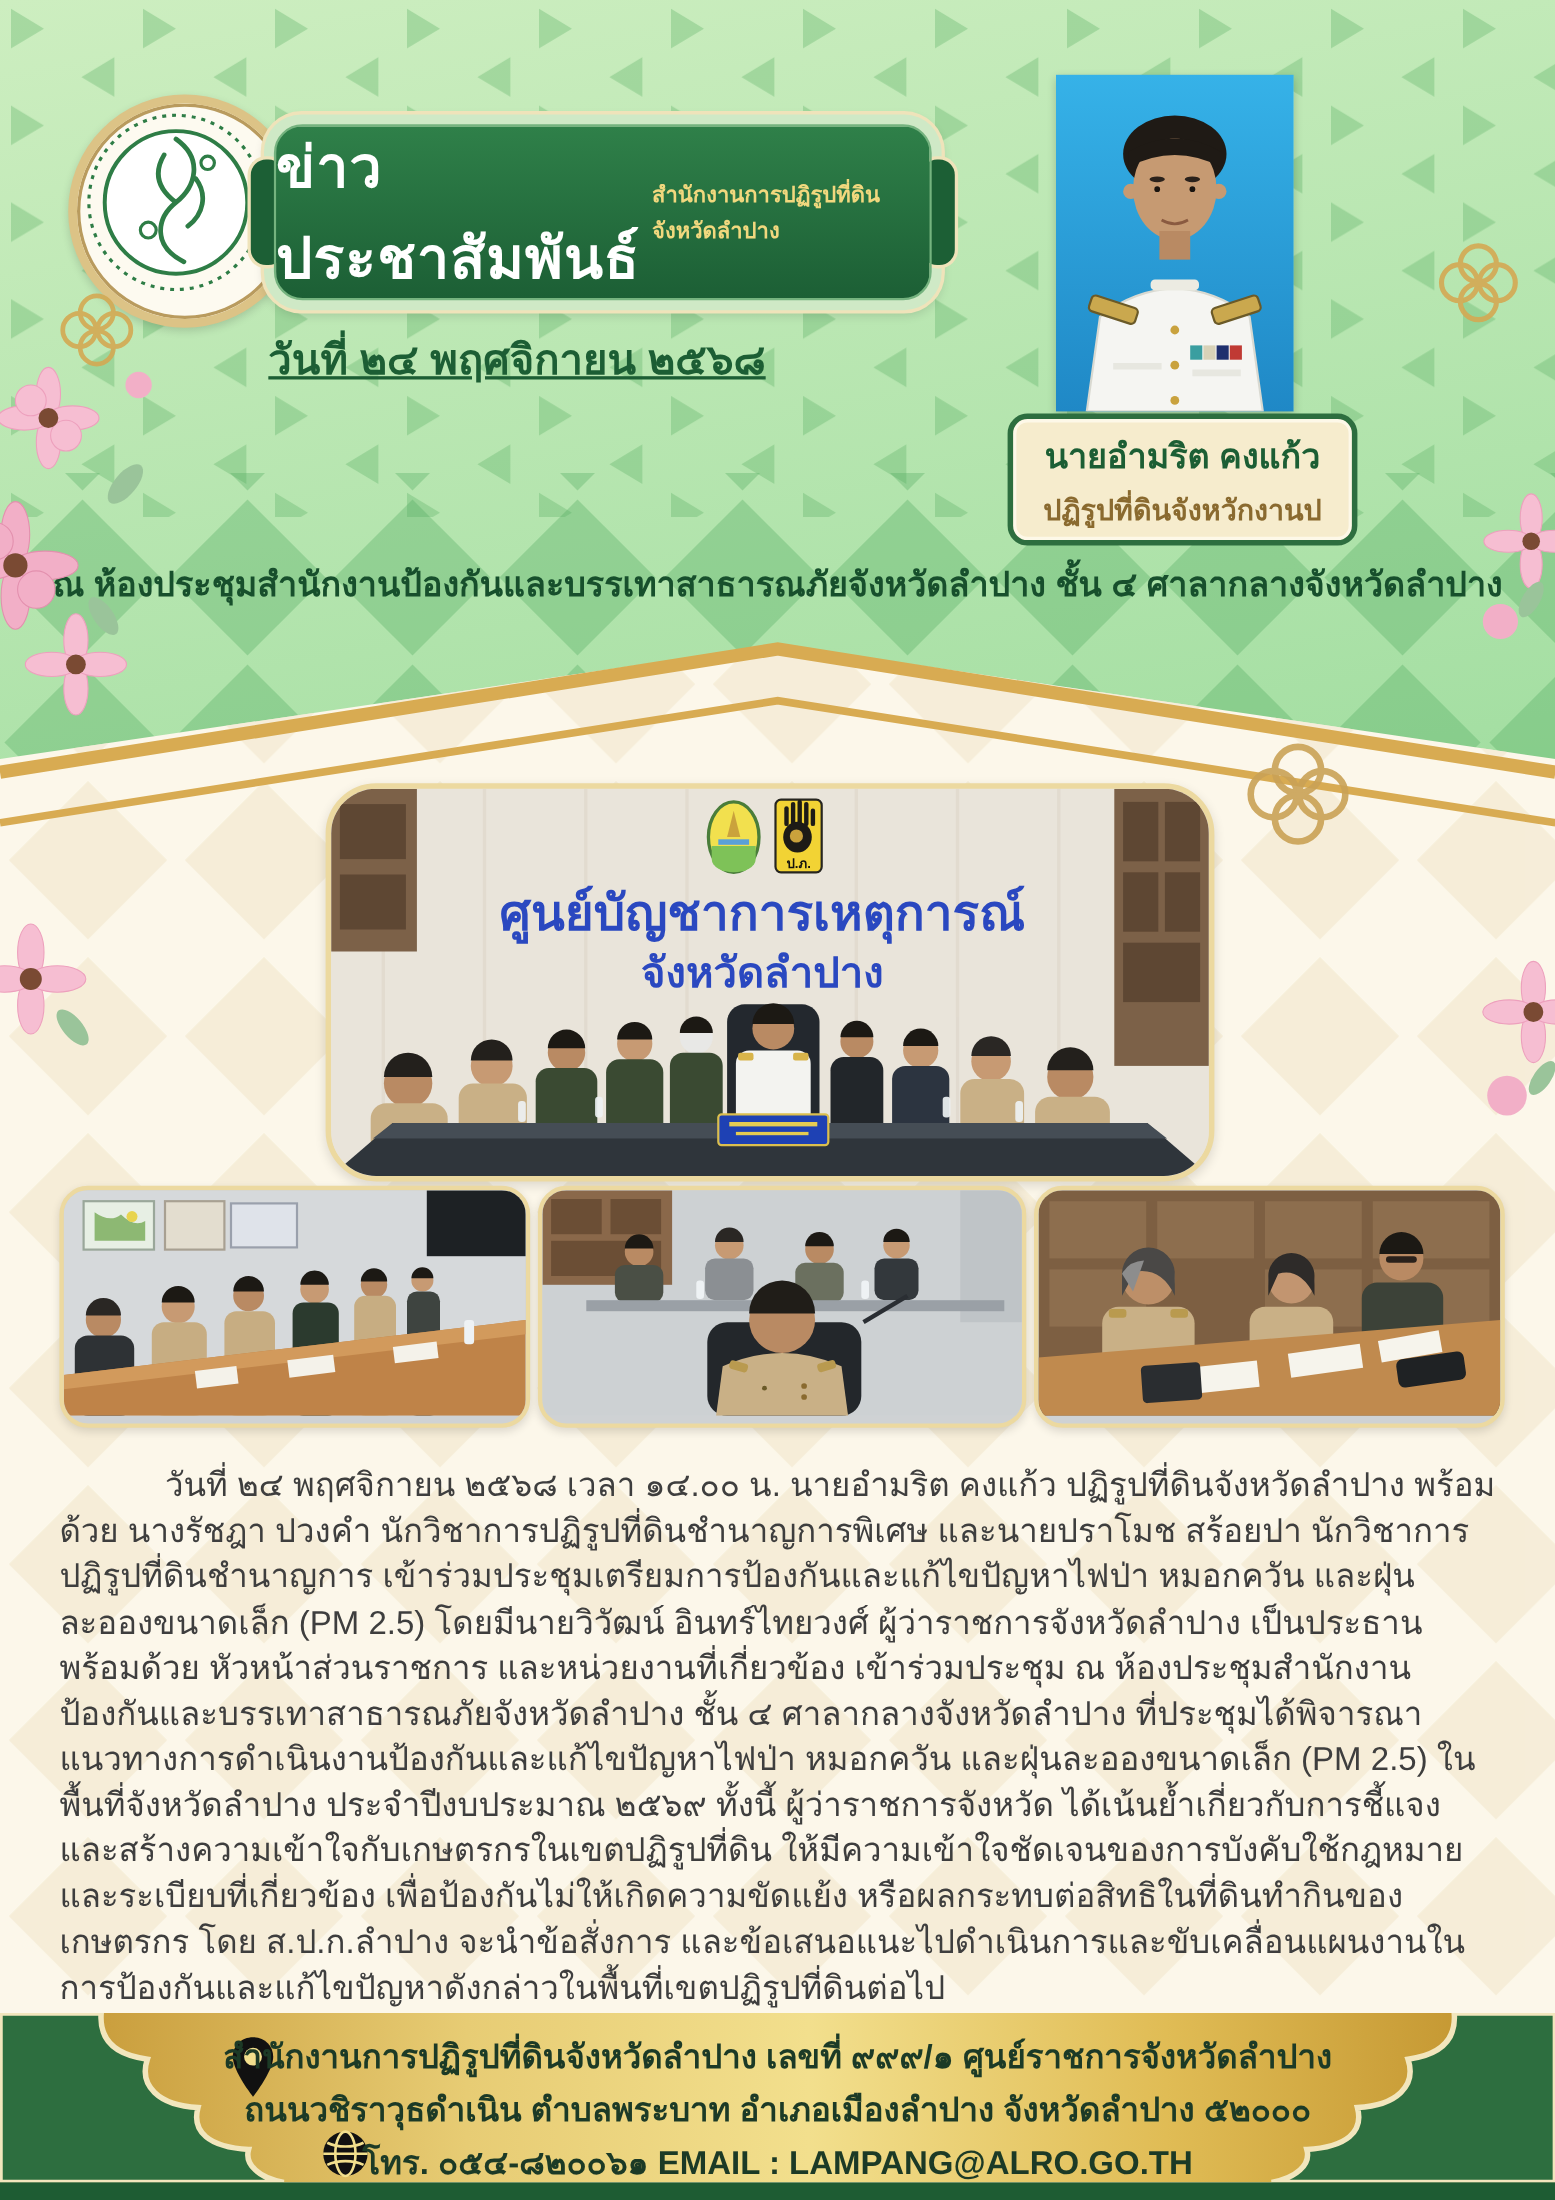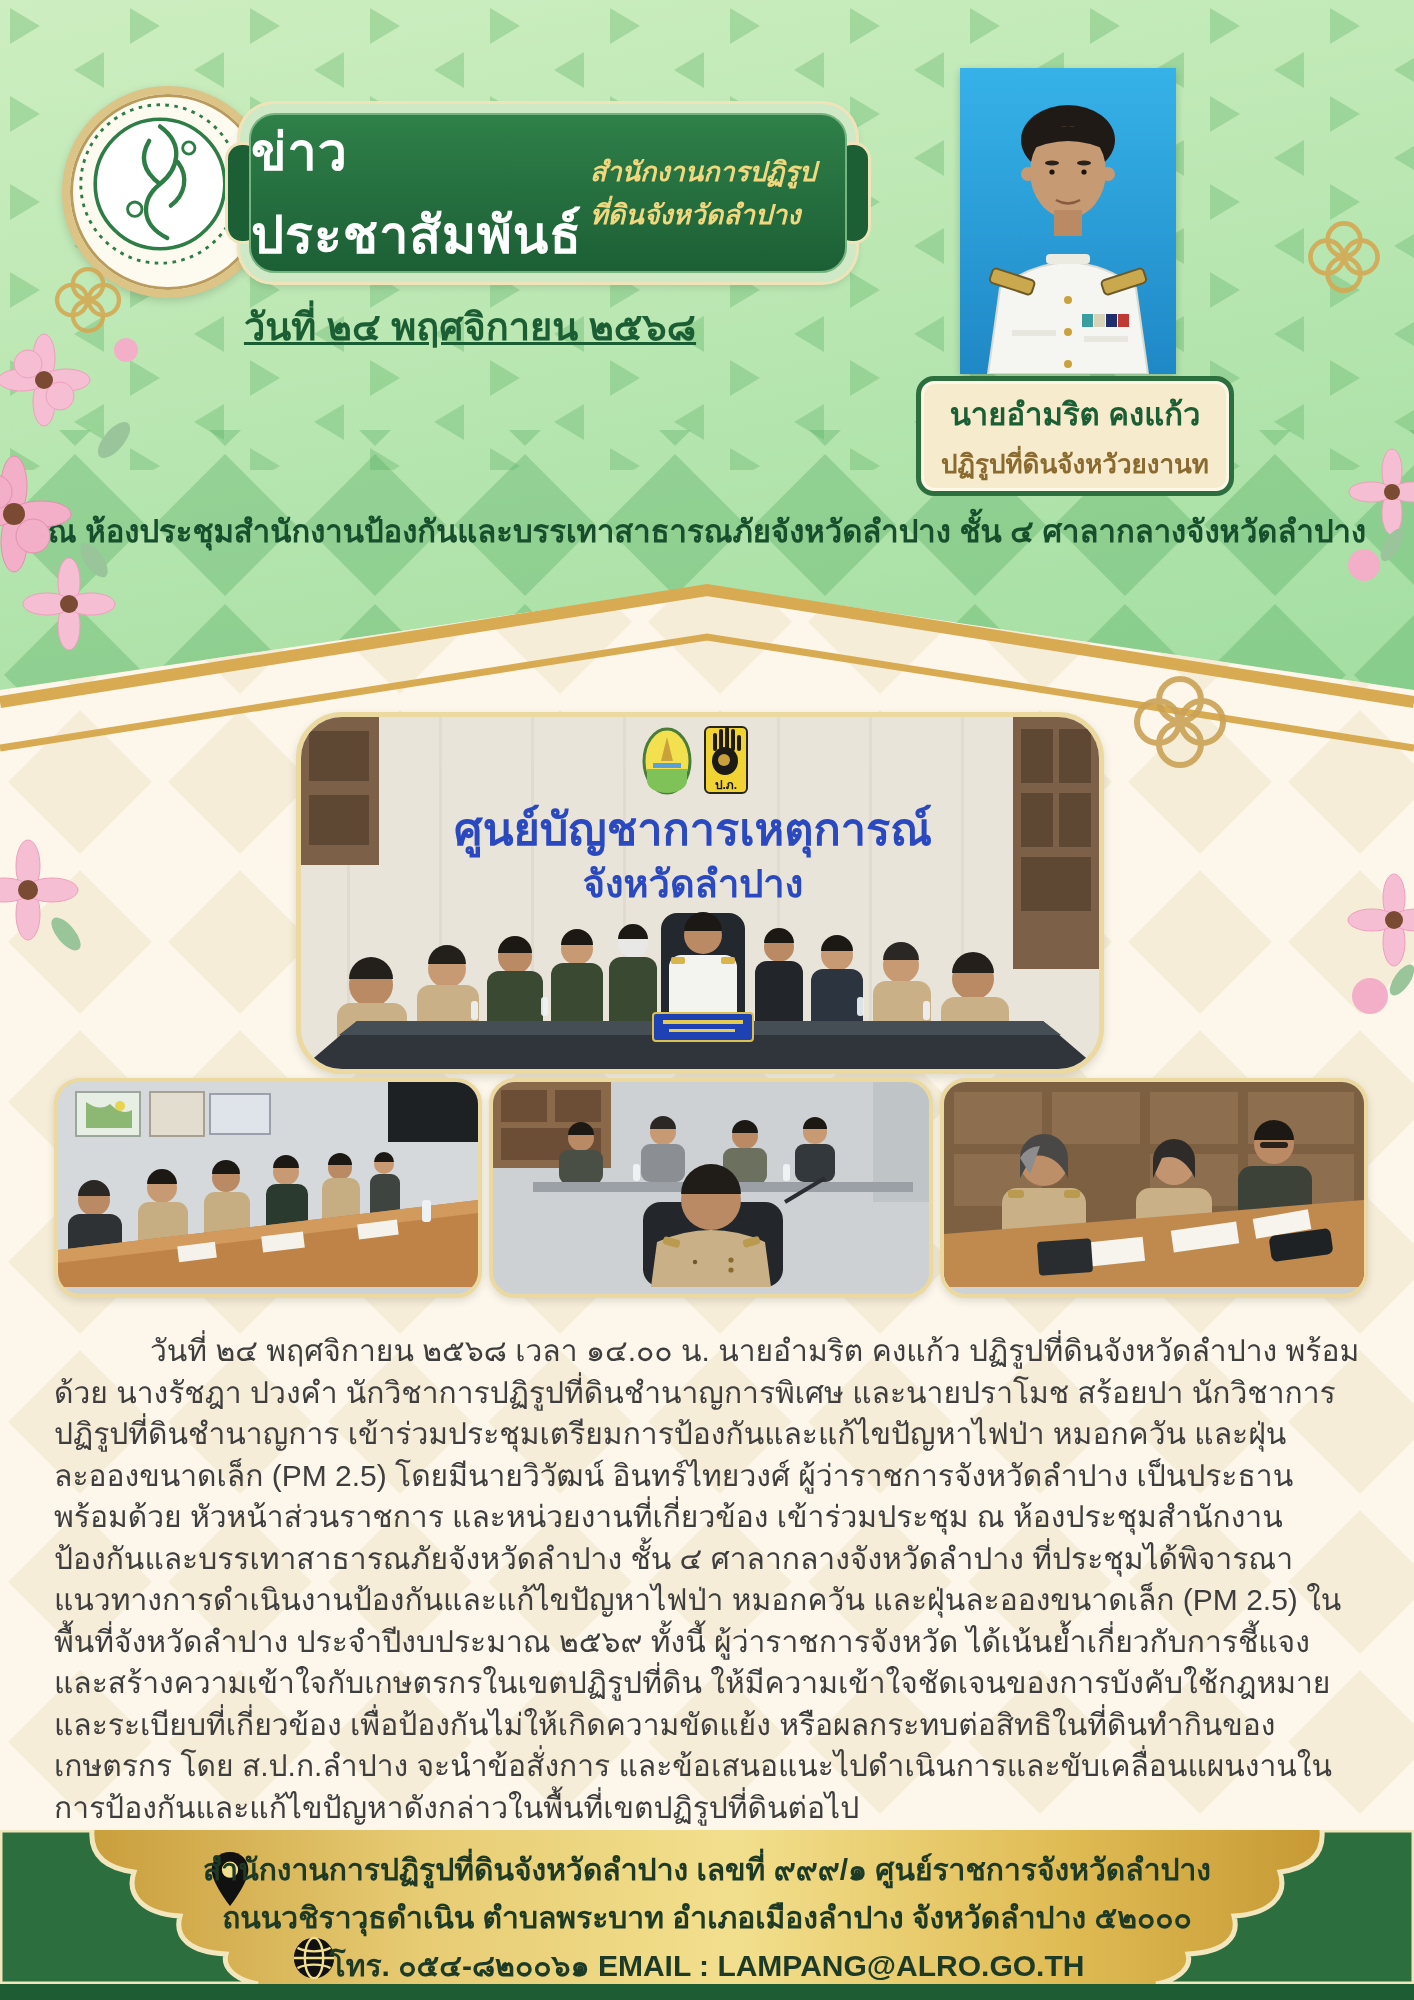--- a/index.html
+++ b/index.html
@@ -13,21 +13,21 @@
     background:#fdfaf0;border:8px solid #dcc386;box-shadow:inset 0 0 0 3px #b99b5e,0 3px 8px rgba(0,0,0,.15);}
   .title-banner{left:240px;top:104px;width:616px;height:178px;background:#cfe9c6;border-radius:34px;
     box-shadow:0 0 0 3px #efe3ba,0 4px 10px rgba(0,0,0,.14);}
   .title-banner::before,.title-banner::after{content:"";position:absolute;top:50%;width:30px;height:96px;
     transform:translateY(-50%);background:#1c5f35;border-radius:14px;box-shadow:0 0 0 3px #efe3ba;}
   .title-banner::before{left:-12px;} .title-banner::after{right:-12px;}
   .title-banner-inner{position:absolute;inset:9px;border-radius:26px;border:2px solid #75b37f;
     background:linear-gradient(180deg,#2f8049 0%,#1c5f35 100%);
     display:flex;align-items:center;justify-content:center;gap:8px;z-index:2;}
   .badge-title{font-size:52px;font-weight:800;color:#ffffff;letter-spacing:1px;}
-  .org-subtitle{font-size:27px;font-weight:700;color:#f1d87e;font-style:italic;}
+  .org-subtitle{font-size:20px;font-weight:700;color:#f1d87e;}
   .portrait{left:960px;top:68px;width:216px;height:306px;overflow:hidden;
     background:linear-gradient(180deg,#36b2e8 0%,#1f88c6 100%);box-shadow:0 3px 8px rgba(0,0,0,.2);}
   .date-line{left:0;top:296px;width:940px;text-align:center;font-size:38px;font-weight:800;color:#1c5e34;text-decoration:underline;}
 
   
   .ribbon{left:46px;top:364px;width:856px;height:116px;
     background:linear-gradient(100deg,#b8860f 0%,#d7a928 18%,#f3d96b 45%,#f7e98f 55%,#e3bc3d 75%,#caa21c 100%);
     clip-path:polygon(0 0,796px 0,856px 50%,796px 100%,0 100%,58px 50%);}
   .ribbon .l1,.ribbon .l2{position:absolute;left:70px;right:100px;text-align:center;
     font-size:35px;font-weight:800;color:#1e5f38;
@@ -136,21 +136,21 @@
       </g>
       <path d="M52,262 h44 v6 h-44 Z M124,268 h44 v6 h-44 Z" fill="#e7e7e0"></path>
     </svg>
   </div>
 
   <div class="ps date-line">วันที่ ๒๔ พฤศจิกายน ๒๕๖๘</div>
 
 
   <div class="ps name-box">
     <div class="off-name">นายอำมริต คงแก้ว</div>
-    <div class="off-pos">ปฏิรูปที่ดินจังหวัวยงานท</div>
+    <div class="off-pos">ปฏิรูปที่ดินจังหวักงานป</div>
   </div>
 
   <div class="ps venue">ณ ห้องประชุมสำนักงานป้องกันและบรรเทาสาธารณภัยจังหวัดลำปาง ชั้น ๔ ศาลากลางจังหวัดลำปาง</div>
 
   <div class="ps cream">
     <svg width="1414" height="1458" style="opacity:.65">
       <defs>
         <pattern id="cdia" width="160" height="160" patternUnits="userSpaceOnUse">
           <path d="M80,8 L152,80 L80,152 L8,80 Z" fill="#f3e9cf"></path>
         </pattern>

